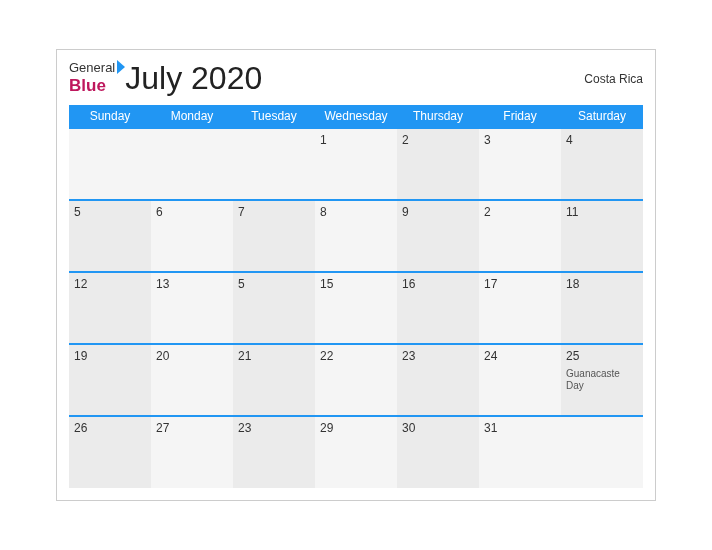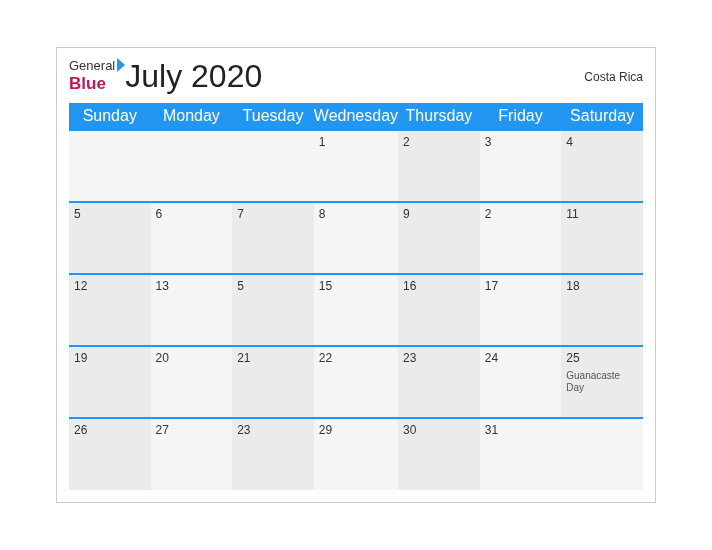--- a/index.html
+++ b/index.html
@@ -61,21 +61,21 @@
     }
     .calendar-grid {
       width: 100%;
       border-collapse: collapse;
     }
     .calendar-grid thead tr {
       background: #2196F3;
     }
     .calendar-grid thead th {
       color: #fff;
-      font-size: 16px;
+      font-size: 12px;
       font-weight: normal;
       padding: 4px 0;
       text-align: center;
       border: none;
     }
     .calendar-grid tbody tr {
       border-top: 2px solid #2196F3;
     }
     .calendar-grid tbody td {
       width: calc(100% / 7);

